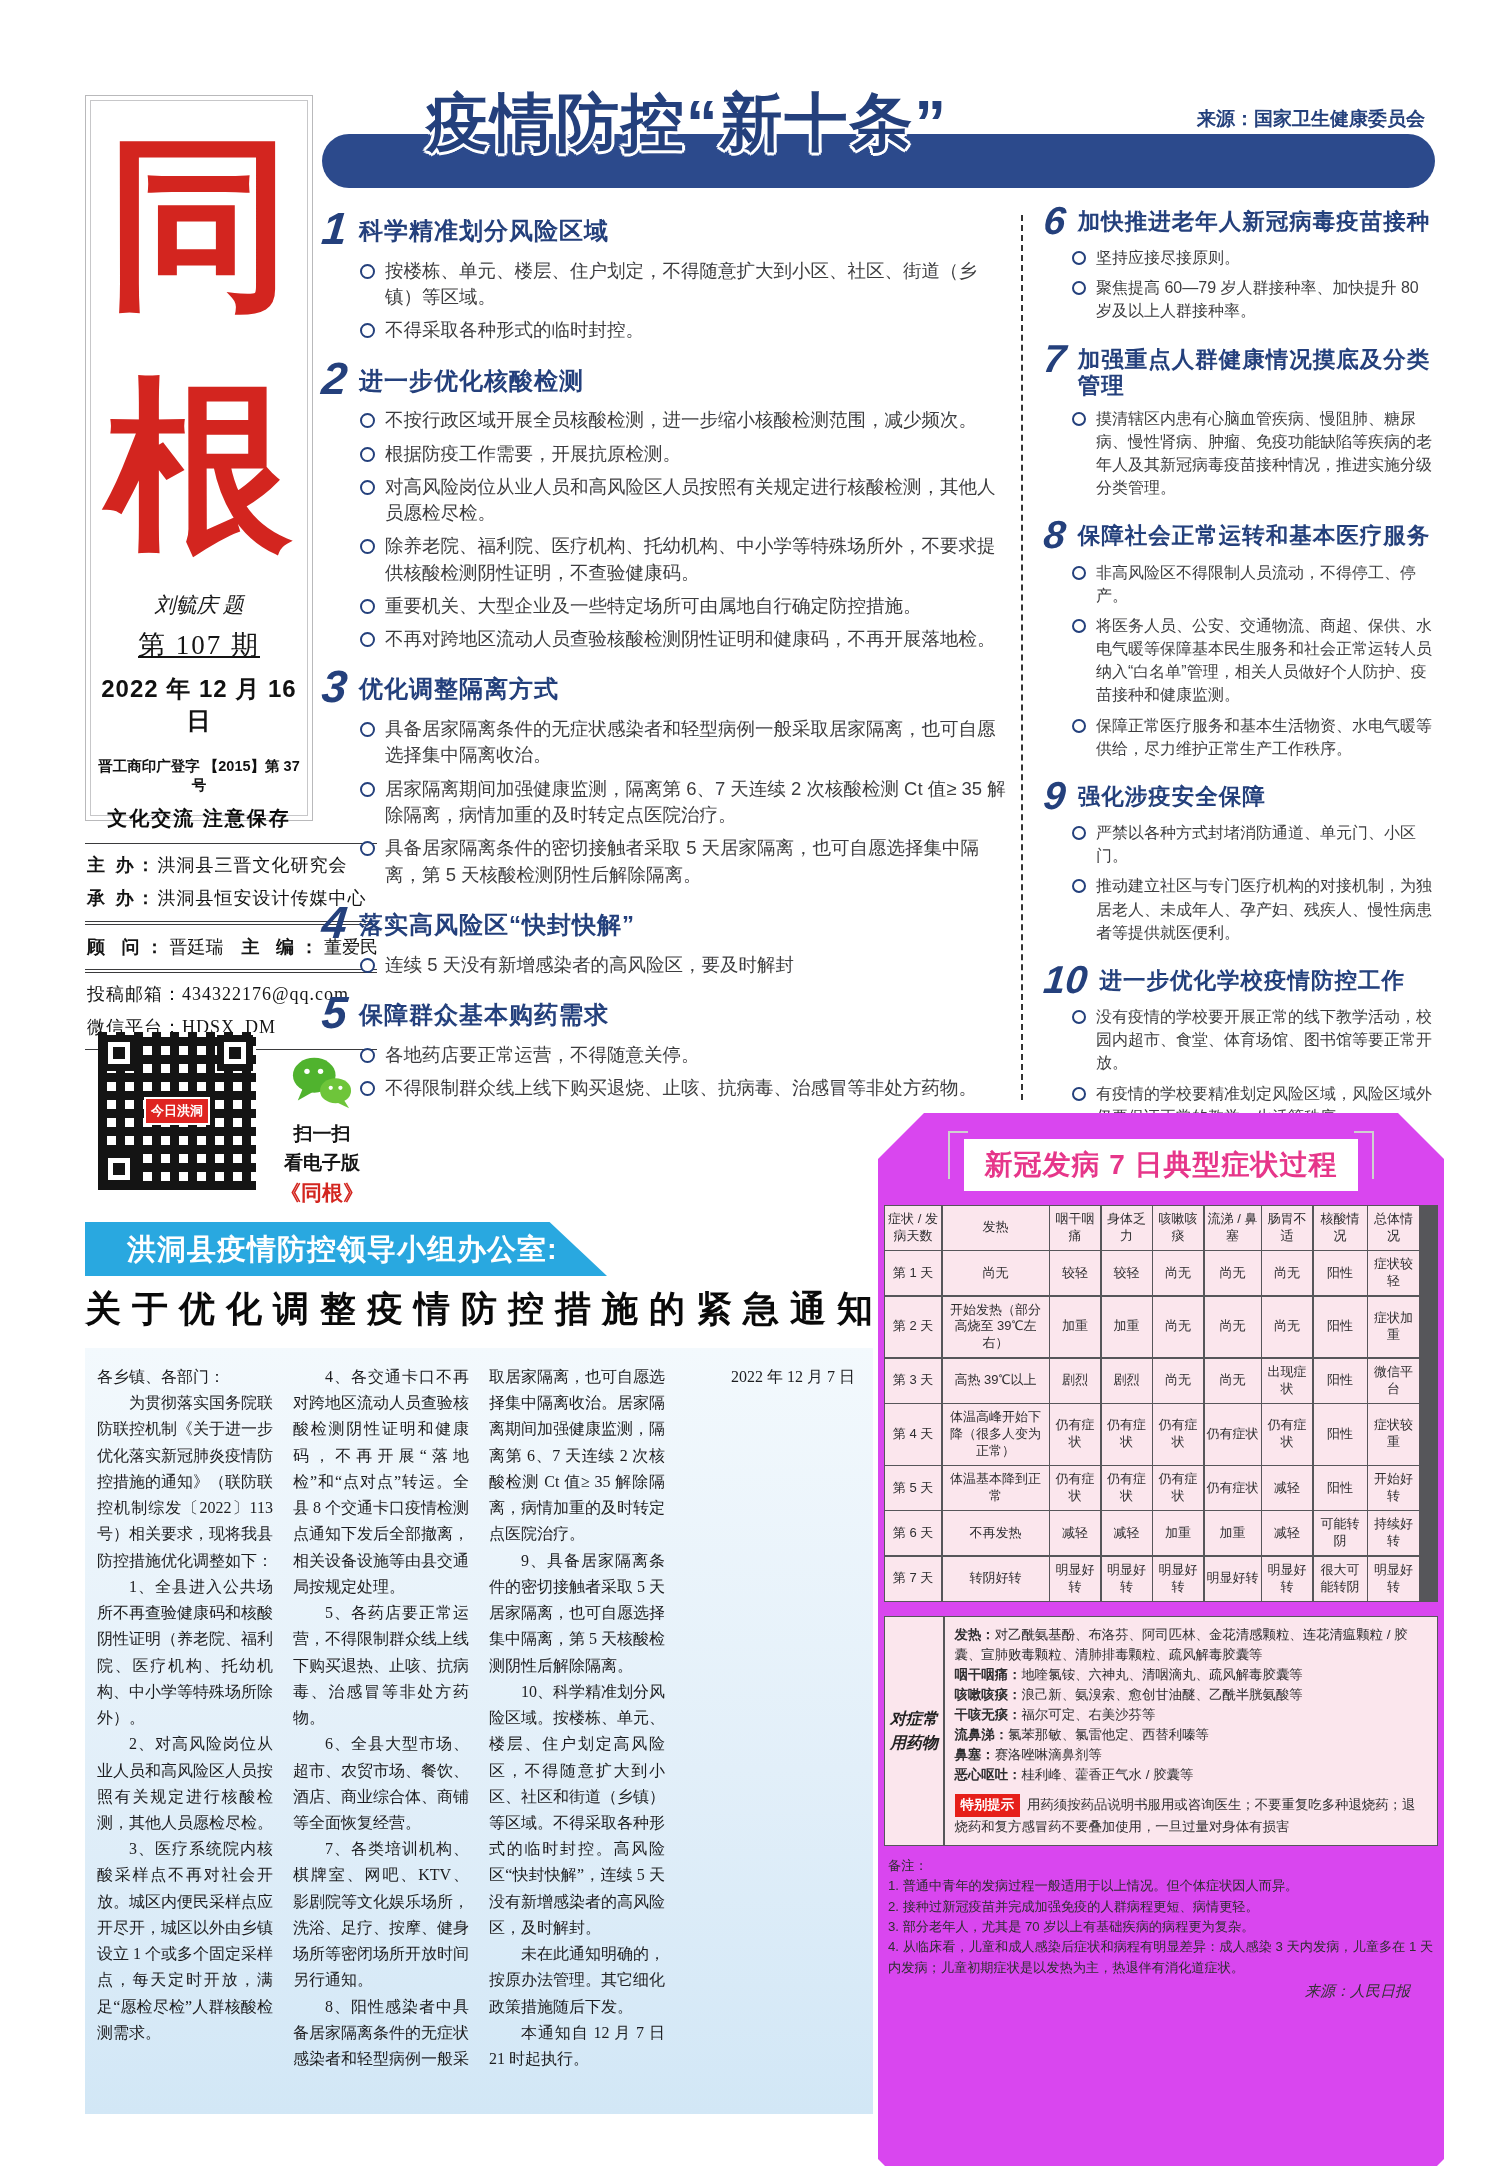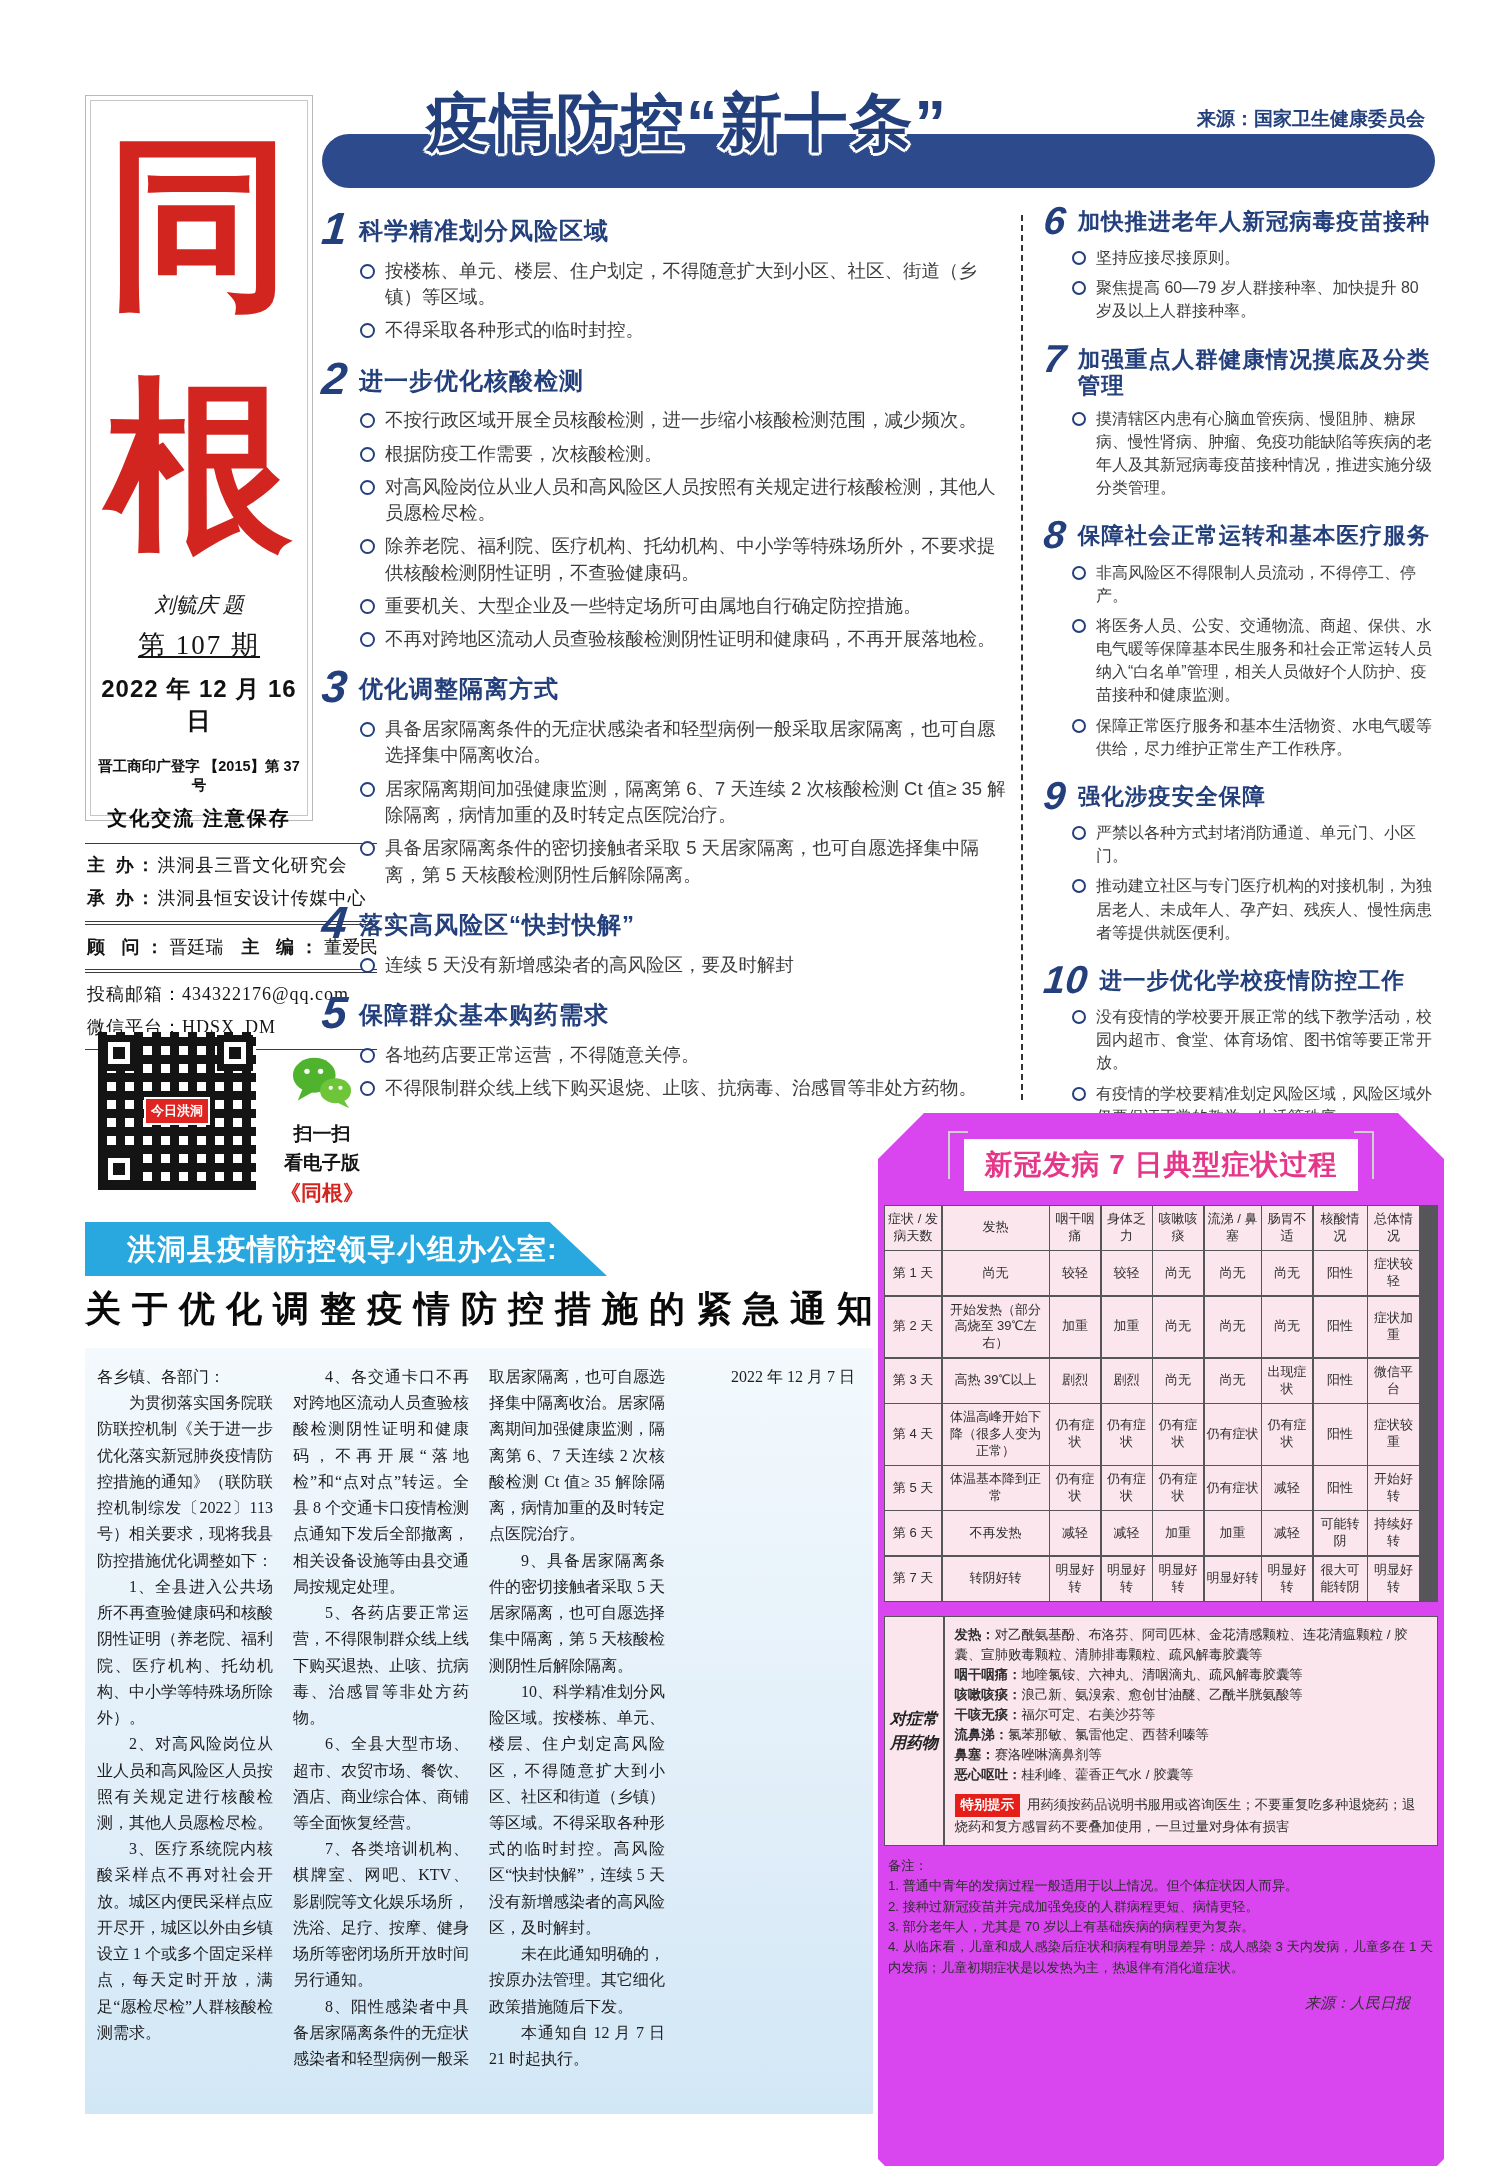--- a/index.html
+++ b/index.html
@@ -98,21 +98,21 @@
              font-weight:900;font-size:16px;color:#222;padding:4px;line-height:1.5;font-style:italic;}
   .med-content{background:#fbe6ed;padding:8px 10px;font-size:13.4px;line-height:1.5;color:#2e2e30;}
   .med-line b{font-weight:900;}
   .tip-row{margin-top:9px;}
   .tip-label{display:inline-block;background:#e61e19;color:#fff;font-weight:900;
              font-size:13.4px;padding:1px 6px;margin-right:7px;}
   .notes{margin-top:10px;font-size:13.2px;line-height:1.55;color:#2e2e30;padding:0 4px;}
   .notes-label{display:block;}
   .note-line{display:block;}
   .pink-source{text-align:right;font-family:"Liberation Serif",serif;font-style:italic;
-               font-size:15px;color:#333;margin-top:16px;padding-right:28px;}
+               font-size:15px;color:#333;margin-top:4px;padding-right:28px;}
 
   
   .banner{left:85px;top:1222px;width:522px;height:54px;background:#29a8e0;
           clip-path:polygon(0 0,89% 0,100% 100%,0 100%);}
   .banner-text{font-size:29px;font-weight:900;color:#fff;line-height:54px;padding-left:42px;
                letter-spacing:1px;white-space:nowrap;}
   .notice-title{left:85px;top:1287px;width:788px;font-size:36px;font-weight:900;color:#0a0a0a;
                 text-align:justify;text-align-last:justify;line-height:1.2;}
   .article{left:85px;top:1348px;width:788px;height:766px;box-sizing:border-box;
            background:linear-gradient(180deg,#f3f9fd 0%,#e2eff9 55%,#d2e7f6 100%);
@@ -214,21 +214,21 @@
         <span class="sec-num">2</span>
         <span class="sec-title">进一步优化核酸检测</span>
       </div>
     <div class="bullets">
         <div class="bullet">
           <span class="dot"></span>
           <span>不按行政区域开展全员核酸检测，进一步缩小核酸检测范围，减少频次。</span>
         </div>
         <div class="bullet">
           <span class="dot"></span>
-          <span>根据防疫工作需要，次核酸检测。</span>
+          <span>根据防疫工作需要，开展抗原检测。</span>
         </div>
         <div class="bullet">
           <span class="dot"></span>
           <span>对高风险岗位从业人员和高风险区人员按照有关规定进行核酸检测，其他人员愿检尽检。</span>
         </div>
         <div class="bullet">
           <span class="dot"></span>
           <span>除养老院、福利院、医疗机构、托幼机构、中小学等特殊场所外，不要求提供核酸检测阴性证明，不查验健康码。</span>
         </div>
         <div class="bullet">

